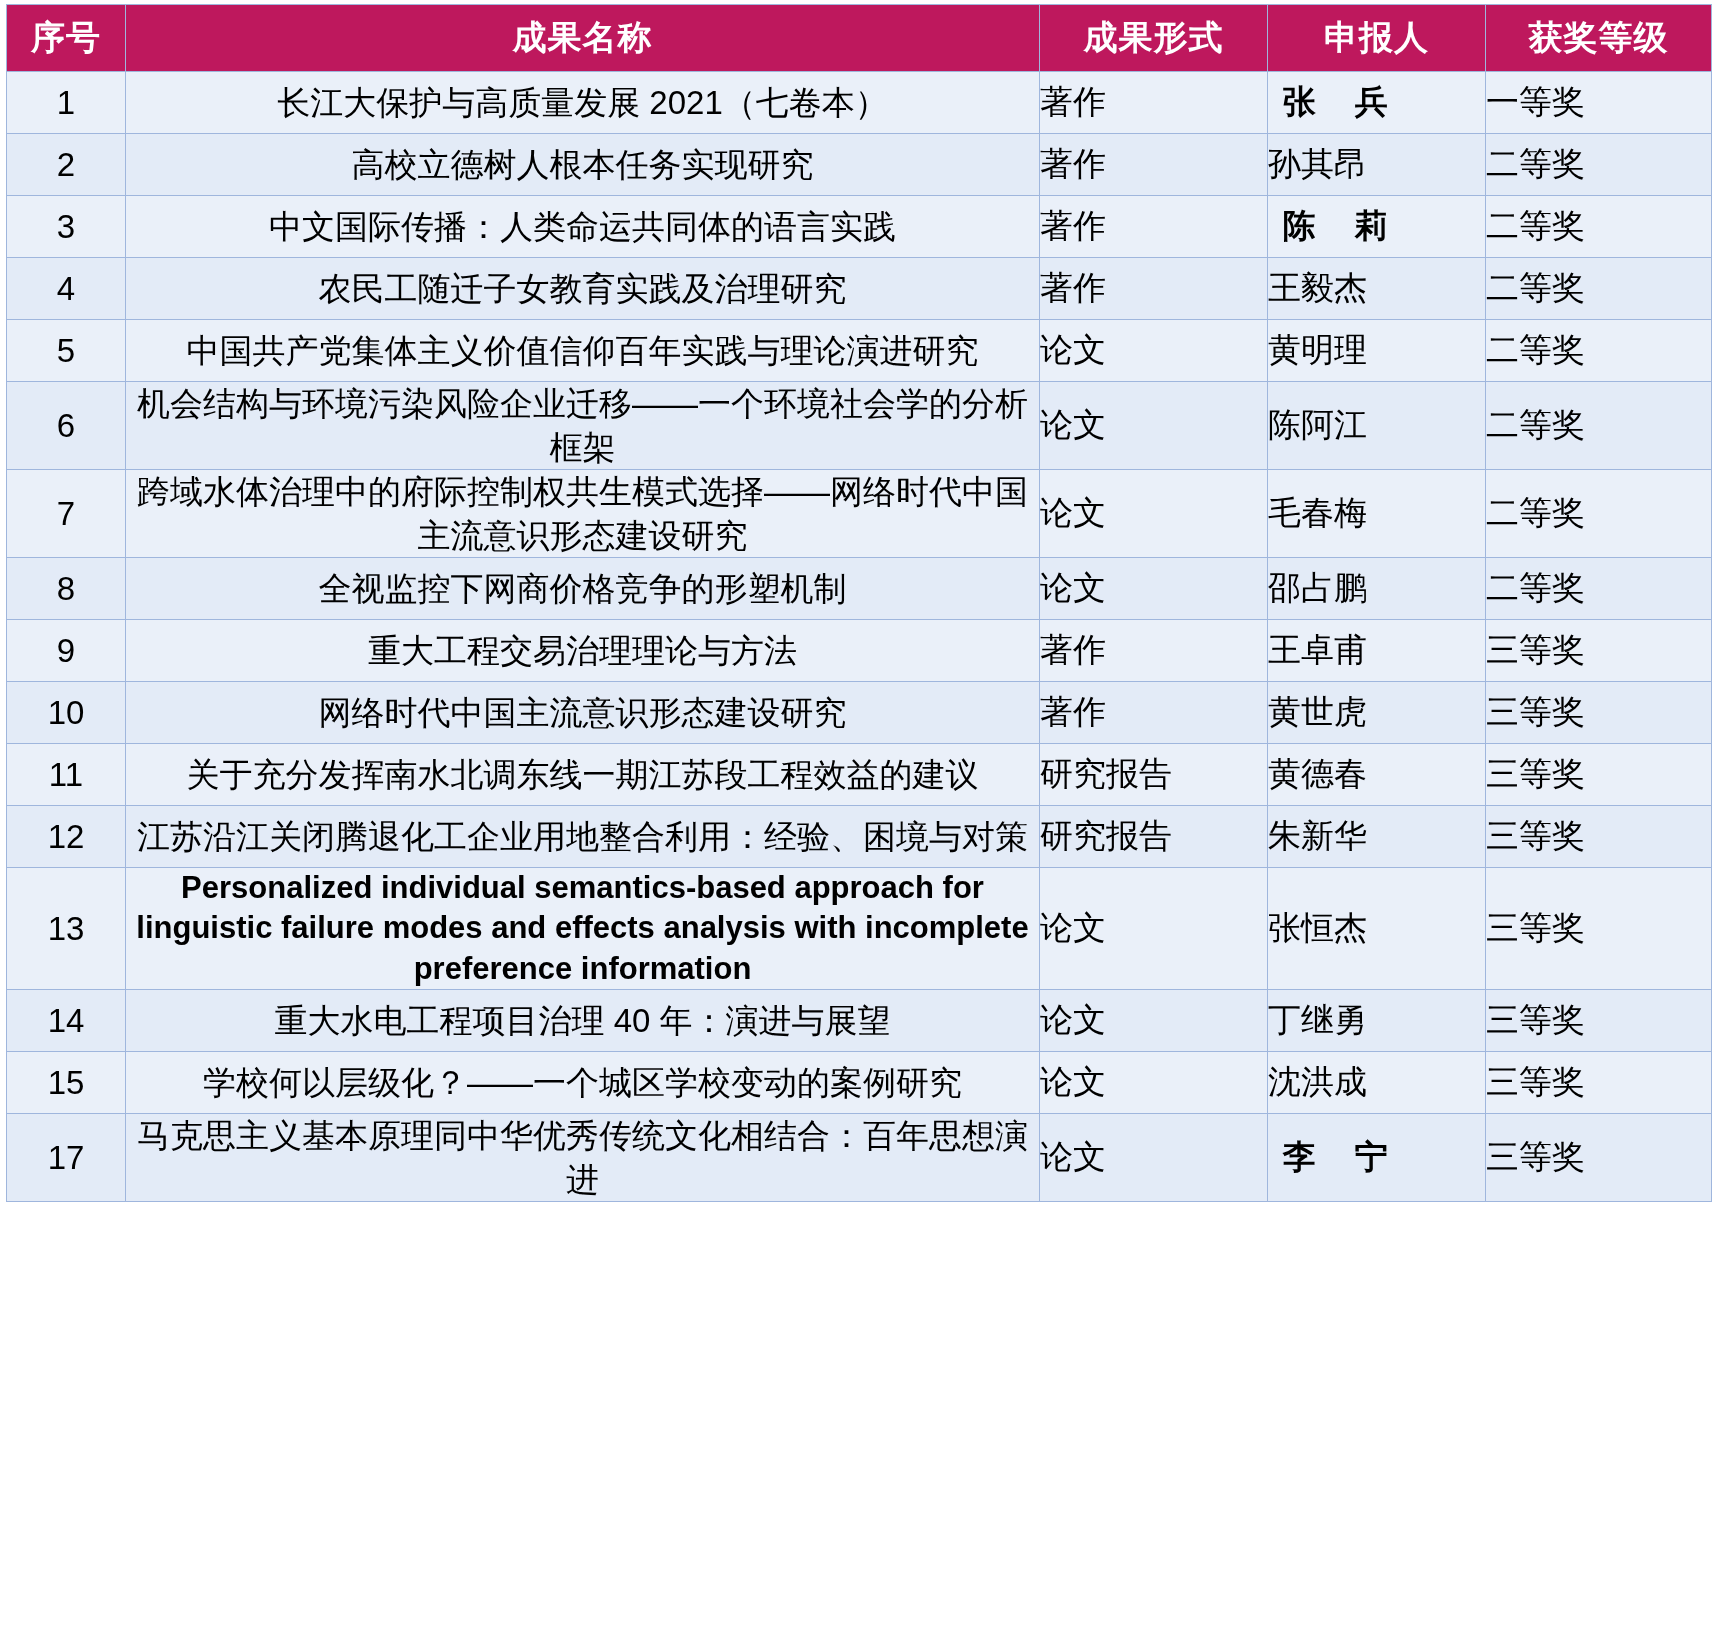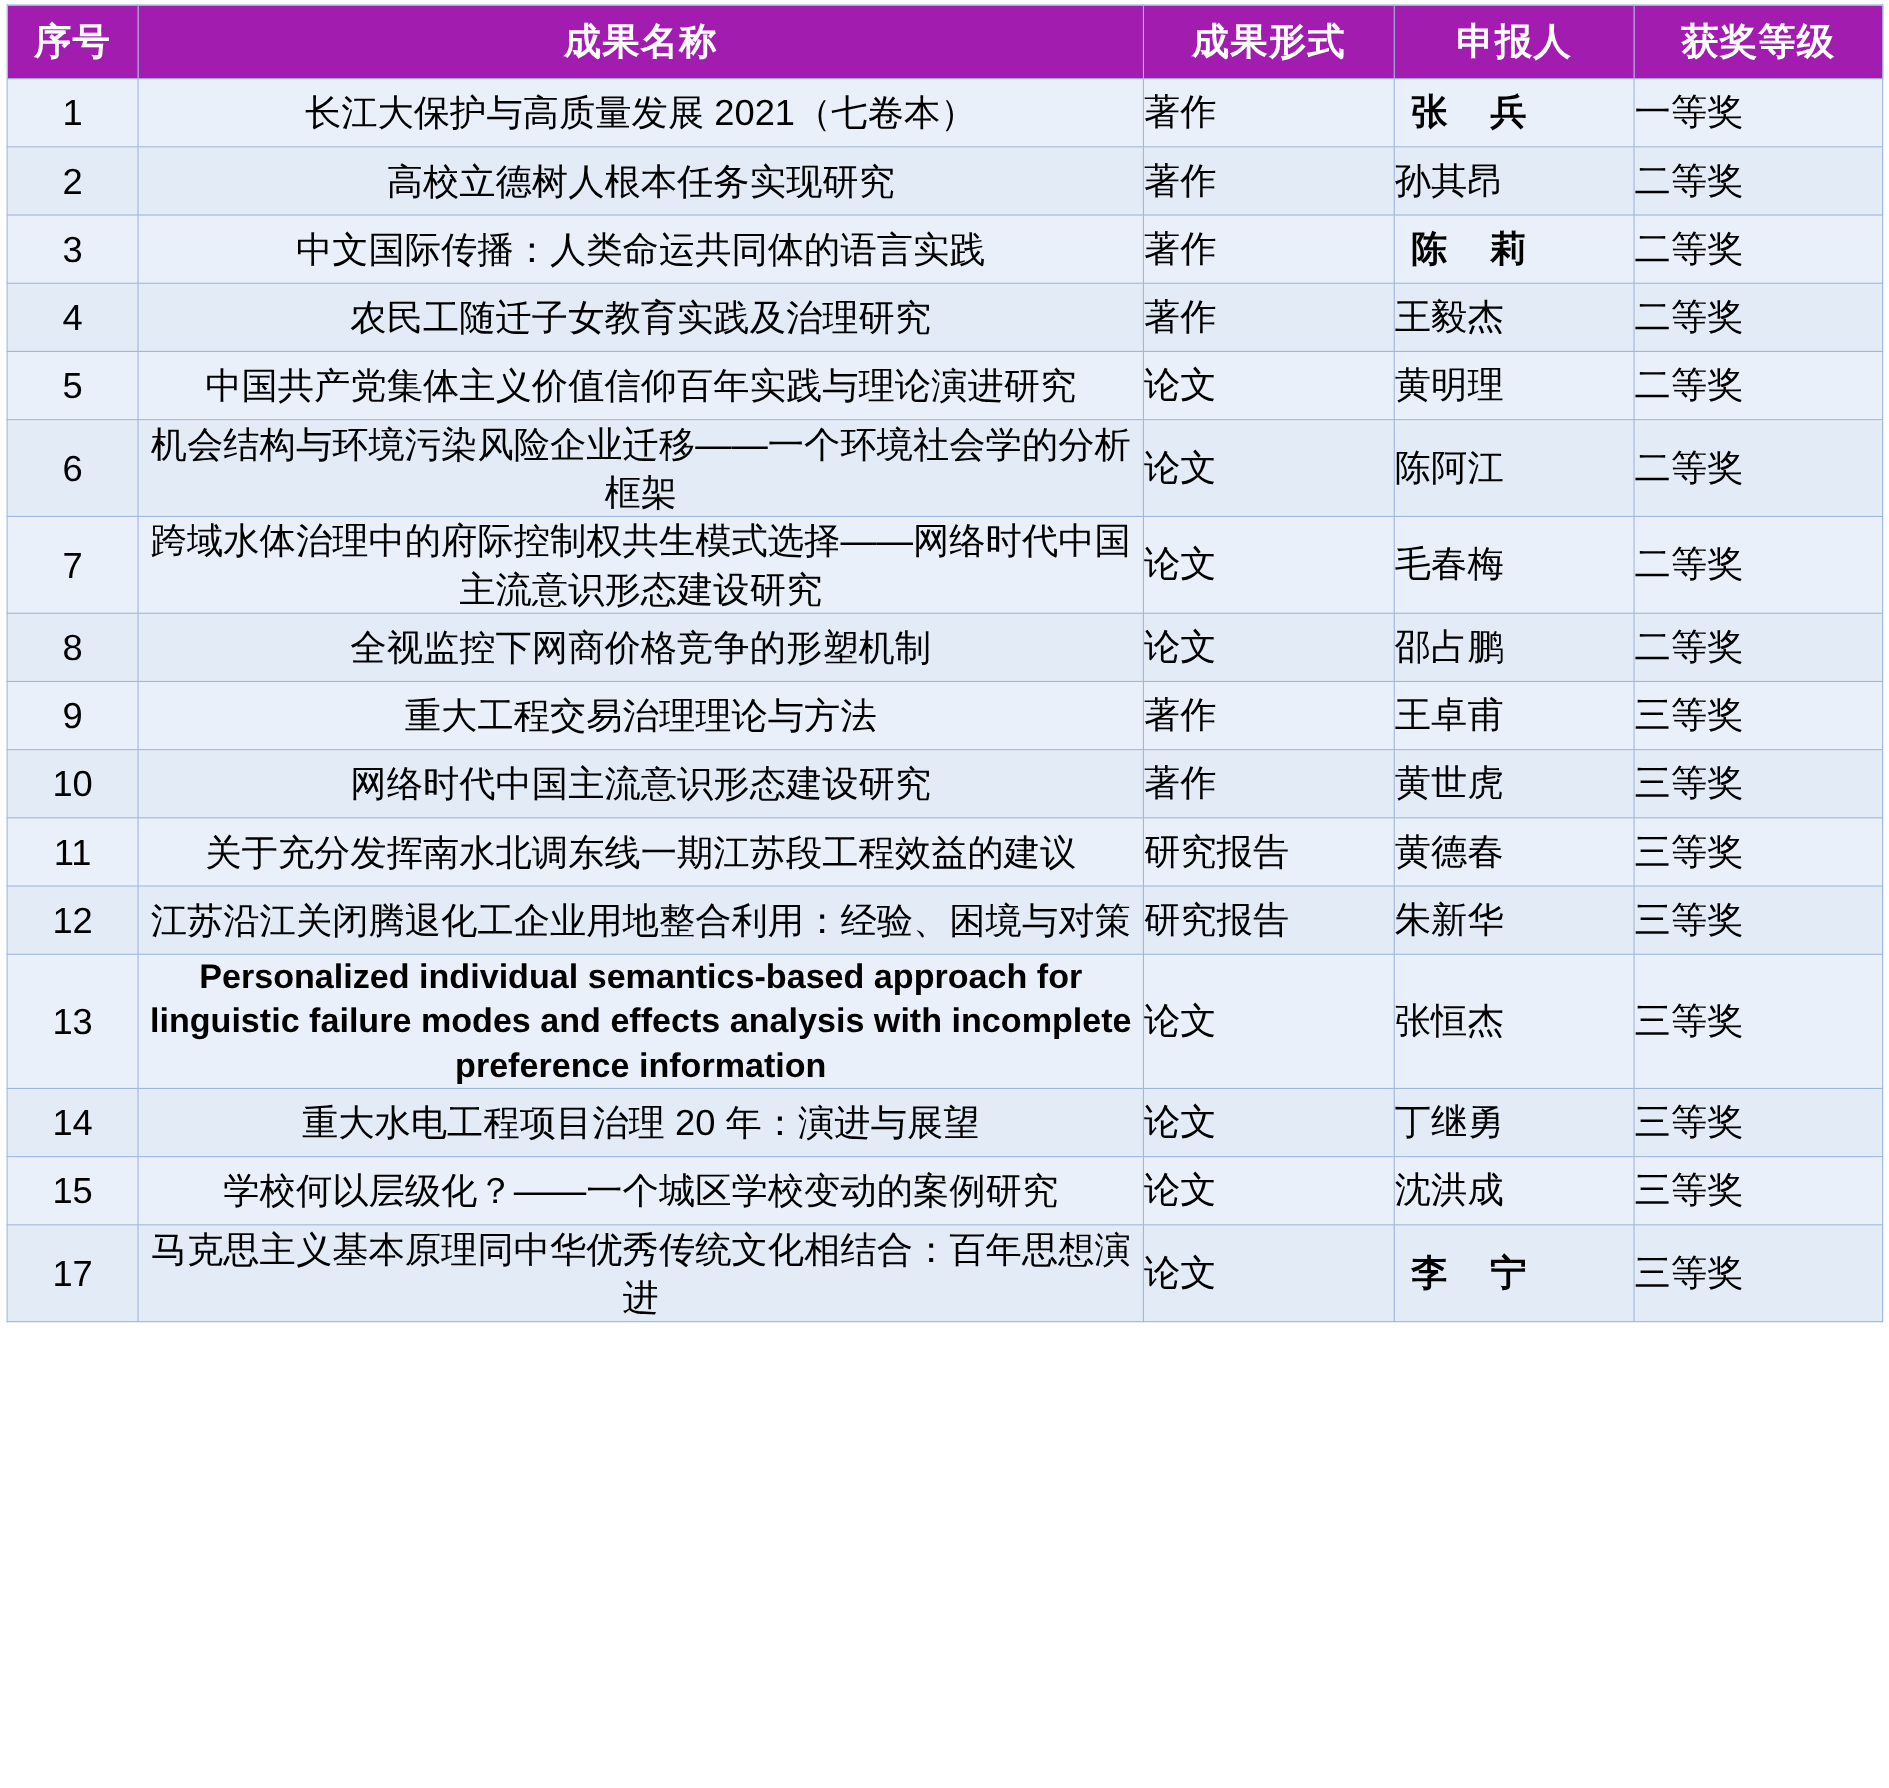--- a/index.html
+++ b/index.html
@@ -27,21 +27,21 @@
   table.award-table col.c-person { width: 218px; }
   table.award-table col.c-award  { width: 226px; }
 
   table.award-table th,
   table.award-table td {
     border: 1px solid #9fb6dd;
     padding: 0;
     vertical-align: middle;
   }
   thead th {
-    background: #a21caf;
+    background: #be185d;
     color: #ffffff;
     font-size: 34px;
     font-weight: bold;
     height: 66px;
     text-align: center;
     letter-spacing: 1px;
   }
   tbody td {
     background: #eaf0f9;
     color: #000000;
@@ -183,21 +183,21 @@
         </tr>
         <tr>
           <td class="idx">13</td>
           <td class="title en">Personalized individual semantics-based approach for linguistic failure modes and effects analysis with incomplete preference information</td>
           <td class="form">论文</td>
           <td class="person">张恒杰</td>
           <td class="award">三等奖</td>
         </tr>
         <tr>
           <td class="idx">14</td>
-          <td class="title">重大水电工程项目治理 20 年：演进与展望</td>
+          <td class="title">重大水电工程项目治理 40 年：演进与展望</td>
           <td class="form">论文</td>
           <td class="person">丁继勇</td>
           <td class="award">三等奖</td>
         </tr>
         <tr>
           <td class="idx">15</td>
           <td class="title">学校何以层级化？——一个城区学校变动的案例研究</td>
           <td class="form">论文</td>
           <td class="person">沈洪成</td>
           <td class="award">三等奖</td>

